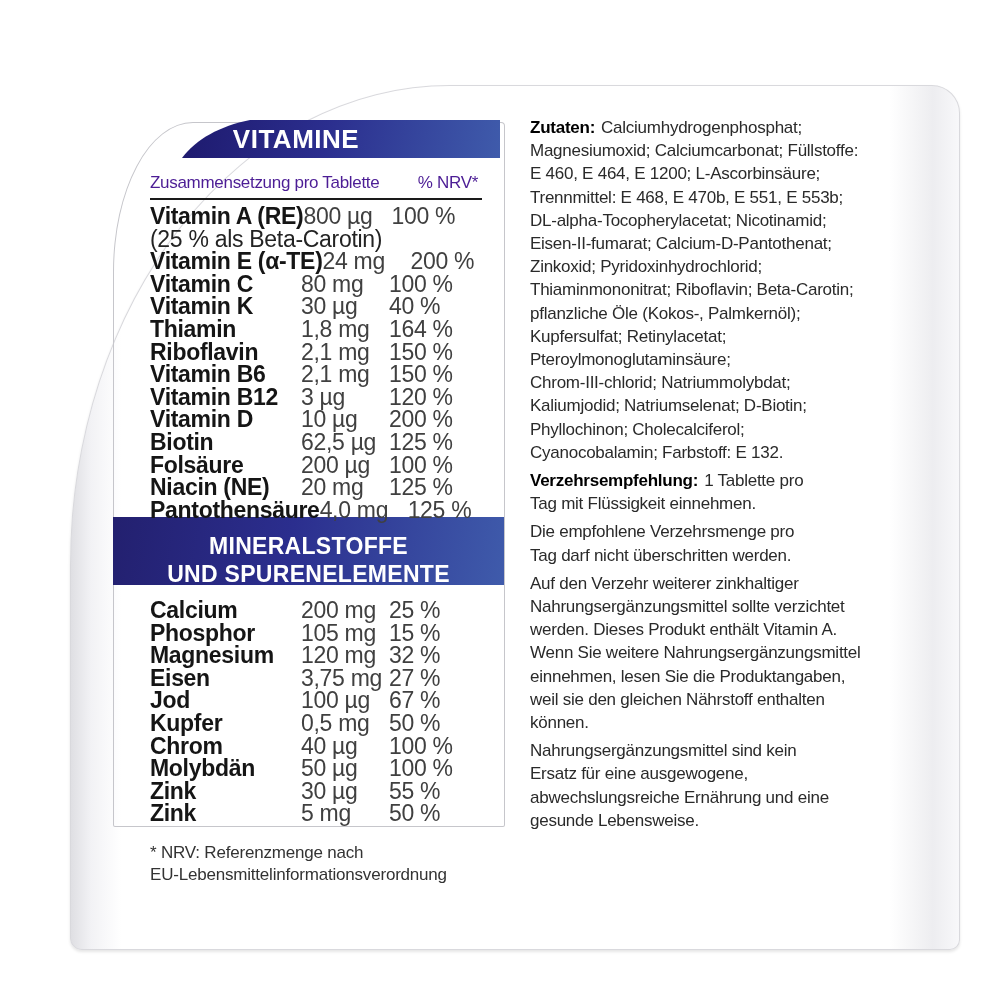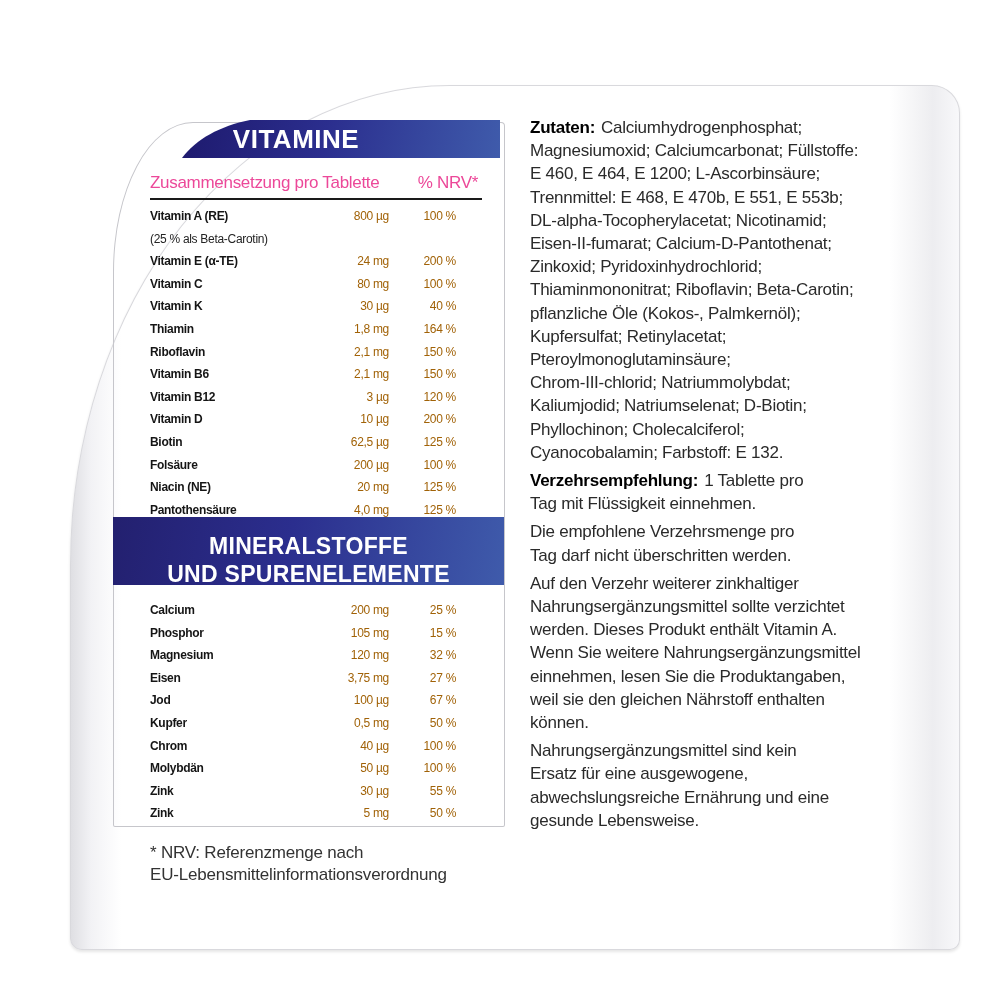--- a/index.html
+++ b/index.html
@@ -35,29 +35,29 @@
     position:absolute;left:113px;top:517px;width:391px;height:68px;z-index:2;
     background:linear-gradient(100deg,#23206f 0%,#2b2e8e 45%,#3f5bab 100%);
     color:#fff;text-align:center;padding-top:15px;box-sizing:border-box;
   }
   .band-minerals div{font-size:23px;font-weight:bold;line-height:28px;letter-spacing:0.3px;}
   
   .tbl-head{
     position:absolute;left:150px;top:173px;width:332px;z-index:3;
     display:flex;justify-content:space-between;align-items:flex-end;
     border-bottom:2px solid #1a1a1a;padding-bottom:5px;
-    font-size:17px;color:#ec4899;letter-spacing:-0.3px;
+    font-size:17px;color:#4c1d95;letter-spacing:-0.3px;
   }
   .tbl-head .nrv-col{margin-right:4px;}
-  .rows{position:absolute;left:150px;width:332px;z-index:3;font-size:12px;letter-spacing:-0.3px;}
+  .rows{position:absolute;left:150px;width:332px;z-index:3;font-size:23px;letter-spacing:-0.3px;}
   .rows-vit{top:205px;}
   .rows-min{top:599px;}
   .nrow{display:grid;grid-template-columns:1fr 88px 67px;padding-right:26px;line-height:22.6px;}
   .nname{font-weight:bold;color:#151515;white-space:nowrap;}
-  .namt,.nnrv{text-align:right;color:#a16207;white-space:nowrap;}
+  .namt,.nnrv{text-align:left;color:#404040;white-space:nowrap;}
   .note{grid-column:1 / -1;color:#232323;line-height:22.6px;white-space:nowrap;}
   .note:empty{display:none;}
   
   .footnote{position:absolute;left:150px;top:842px;z-index:3;font-size:17px;line-height:22px;color:#333;letter-spacing:-0.2px;}
   
   .right-col{position:absolute;left:530px;top:116px;width:390px;z-index:3;
     font-size:17px;line-height:23.2px;color:#2a2a2a;letter-spacing:-0.25px;}
   .para{margin-bottom:5px;}
   .tline{white-space:nowrap;}
   .lead{font-weight:bold;color:#000000;margin-right:6px;}

